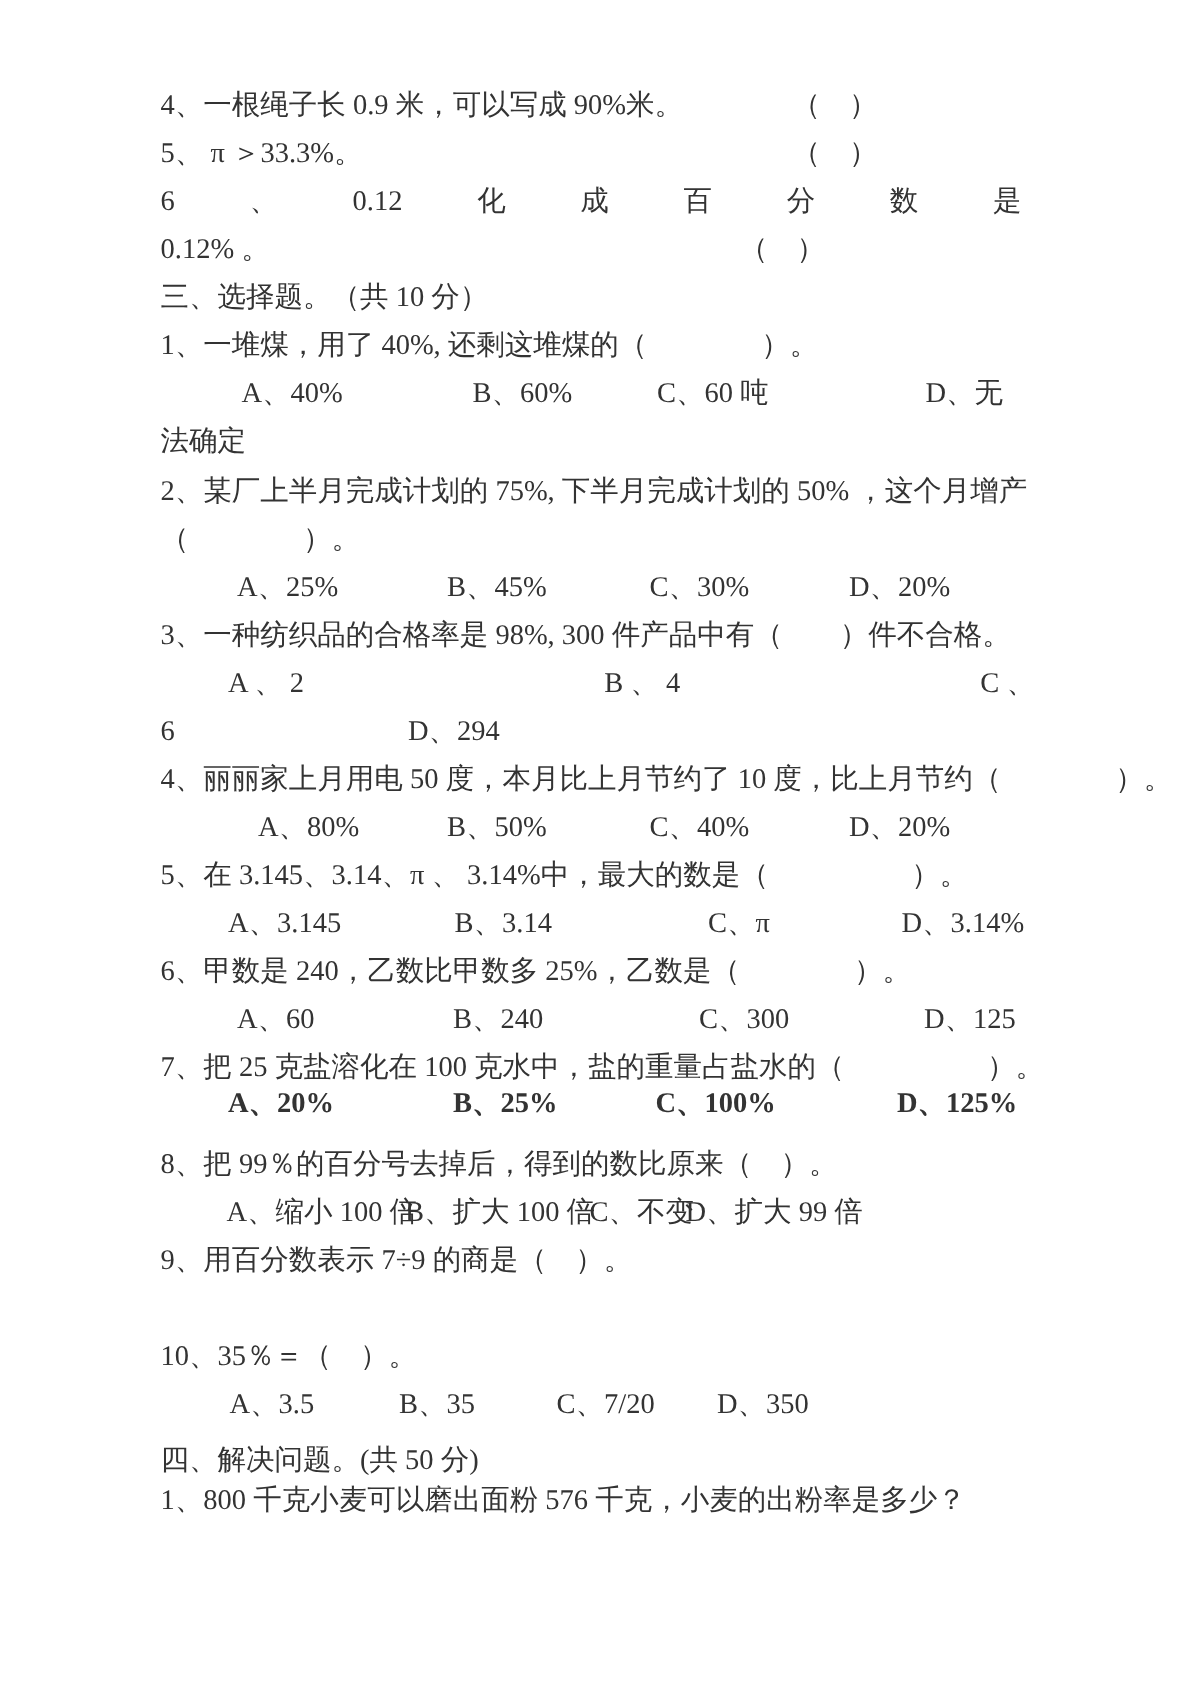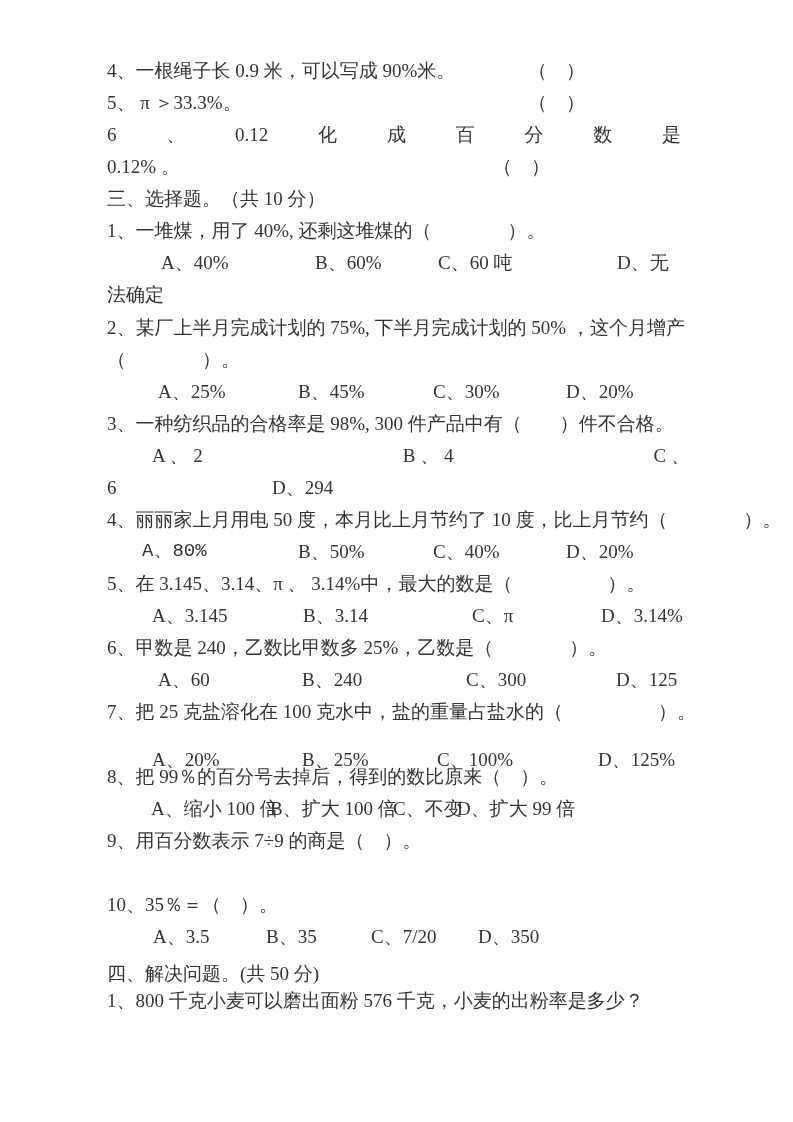--- a/index.html
+++ b/index.html
@@ -46,27 +46,27 @@
     <div class="line" style="top: 219px;"><span style="left: 107px;">1、一堆煤，用了 40%, 还剩这堆煤的（　　　　）。</span></div>
     <div class="line" style="top: 251px;"><span style="left: 150px; margin-left: 11px;">A、40%</span><span style="left: 315px;">B、60%</span><span style="left: 438px;">C、60 吨</span><span style="left: 617px;">D、无</span></div>
     <div class="line" style="top: 283px;"><span style="left: 107px;">法确定</span></div>
     <div class="line" style="top: 316px;"><span style="left: 107px;">2、某厂上半月完成计划的 75%, 下半月完成计划的 50% ，这个月增产</span></div>
     <div class="line" style="top: 348px;"><span style="left: 107px;">（　　　　）。</span></div>
     <div class="line" style="top: 380px;"><span style="left: 158px;">A、25%</span><span style="left: 298px;">B、45%</span><span style="left: 433px;">C、30%</span><span style="left: 566px;">D、20%</span></div>
     <div class="line" style="top: 412px;"><span style="left: 107px;">3、一种纺织品的合格率是 98%, 300 件产品中有（　　）件不合格。</span></div>
     <div class="line justify" style="top: 444px; left: 152px; width: 538px;"><span>A 、 2</span><span>B 、 4</span><span>C 、</span></div>
     <div class="line" style="top: 476px;"><span style="left: 107px;">6</span><span style="left: 272px;">D、294</span></div>
     <div class="line" style="top: 508px;"><span style="left: 107px;">4、丽丽家上月用电 50 度，本月比上月节约了 10 度，比上月节约（　　　　）。</span></div>
-    <div class="line" style="top: 540px;"><span style="left: 142px; font-family: Liberation Mono, monospace;">A、80%</span><span style="left: 298px;">B、50%</span><span style="left: 433px;">C、40%</span><span style="left: 566px;">D、20%</span></div>
+    <div class="line" style="top: 540px;"><span style="left: 172px;">A、80%</span><span style="left: 298px;">B、50%</span><span style="left: 433px;">C、40%</span><span style="left: 566px;">D、20%</span></div>
     <div class="line" style="top: 572px;"><span style="left: 107px;">5、在 3.145、3.14、π 、 3.14%中，最大的数是（　　　　　）。</span></div>
     <div class="line" style="top: 604px;"><span style="left: 152px;">A、3.145</span><span style="left: 303px;">B、3.14</span><span style="left: 472px;">C、π</span><span style="left: 601px;">D、3.14%</span></div>
     <div class="line" style="top: 636px;"><span style="left: 107px;">6、甲数是 240，乙数比甲数多 25%，乙数是（　　　　）。</span></div>
     <div class="line" style="top: 668px;"><span style="left: 158px;">A、60</span><span style="left: 302px;">B、240</span><span style="left: 466px;">C、300</span><span style="left: 616px;">D、125</span></div>
     <div class="line" style="top: 700px;"><span style="left: 107px;">7、把 25 克盐溶化在 100 克水中，盐的重量占盐水的（　　　　　）。</span></div>
-    <div class="line" style="top: 748px;"><span style="left: 152px;">A、20%</span><span style="left: 302px;">B、25%</span><span style="left: 437px;">C、100%</span><span style="left: 598px;">D、125%</span></div>
+    <div class="line" style="top: 724px; font-weight: bold;"><span style="left: 152px;">A、20%</span><span style="left: 302px;">B、25%</span><span style="left: 437px;">C、100%</span><span style="left: 598px;">D、125%</span></div>
     <div class="line" style="top: 765px;"><span style="left: 107px;">8、把 99％的百分号去掉后，得到的数比原来（　）。</span></div>
     <div class="line" style="top: 797px;"><span style="left: 151px;">A、缩小 100 倍</span><span style="left: 270px;">B、扩大 100 倍</span><span style="left: 393px;">C、不变</span><span style="left: 457px;">D、扩大 99 倍</span></div>
     <div class="line" style="top: 829px;"><span style="left: 107px;">9、用百分数表示 7÷9 的商是（　）。</span></div>
     <div class="line" style="top: 893px;"><span style="left: 107px;">10、35％＝（　）。</span></div>
     <div class="line" style="top: 925px;"><span style="left: 153px;">A、3.5</span><span style="left: 266px;">B、35</span><span style="left: 371px;">C、7/20</span><span style="left: 478px;">D、350</span></div>
     <div class="line" style="top: 962px;"><span style="left: 107px;">四、解决问题。(共 50 分)</span></div>
     <div class="line" style="top: 989px;"><span style="left: 107px;">1、800 千克小麦可以磨出面粉 576 千克，小麦的出粉率是多少？</span></div>
   </div>
 
 </body></html>

